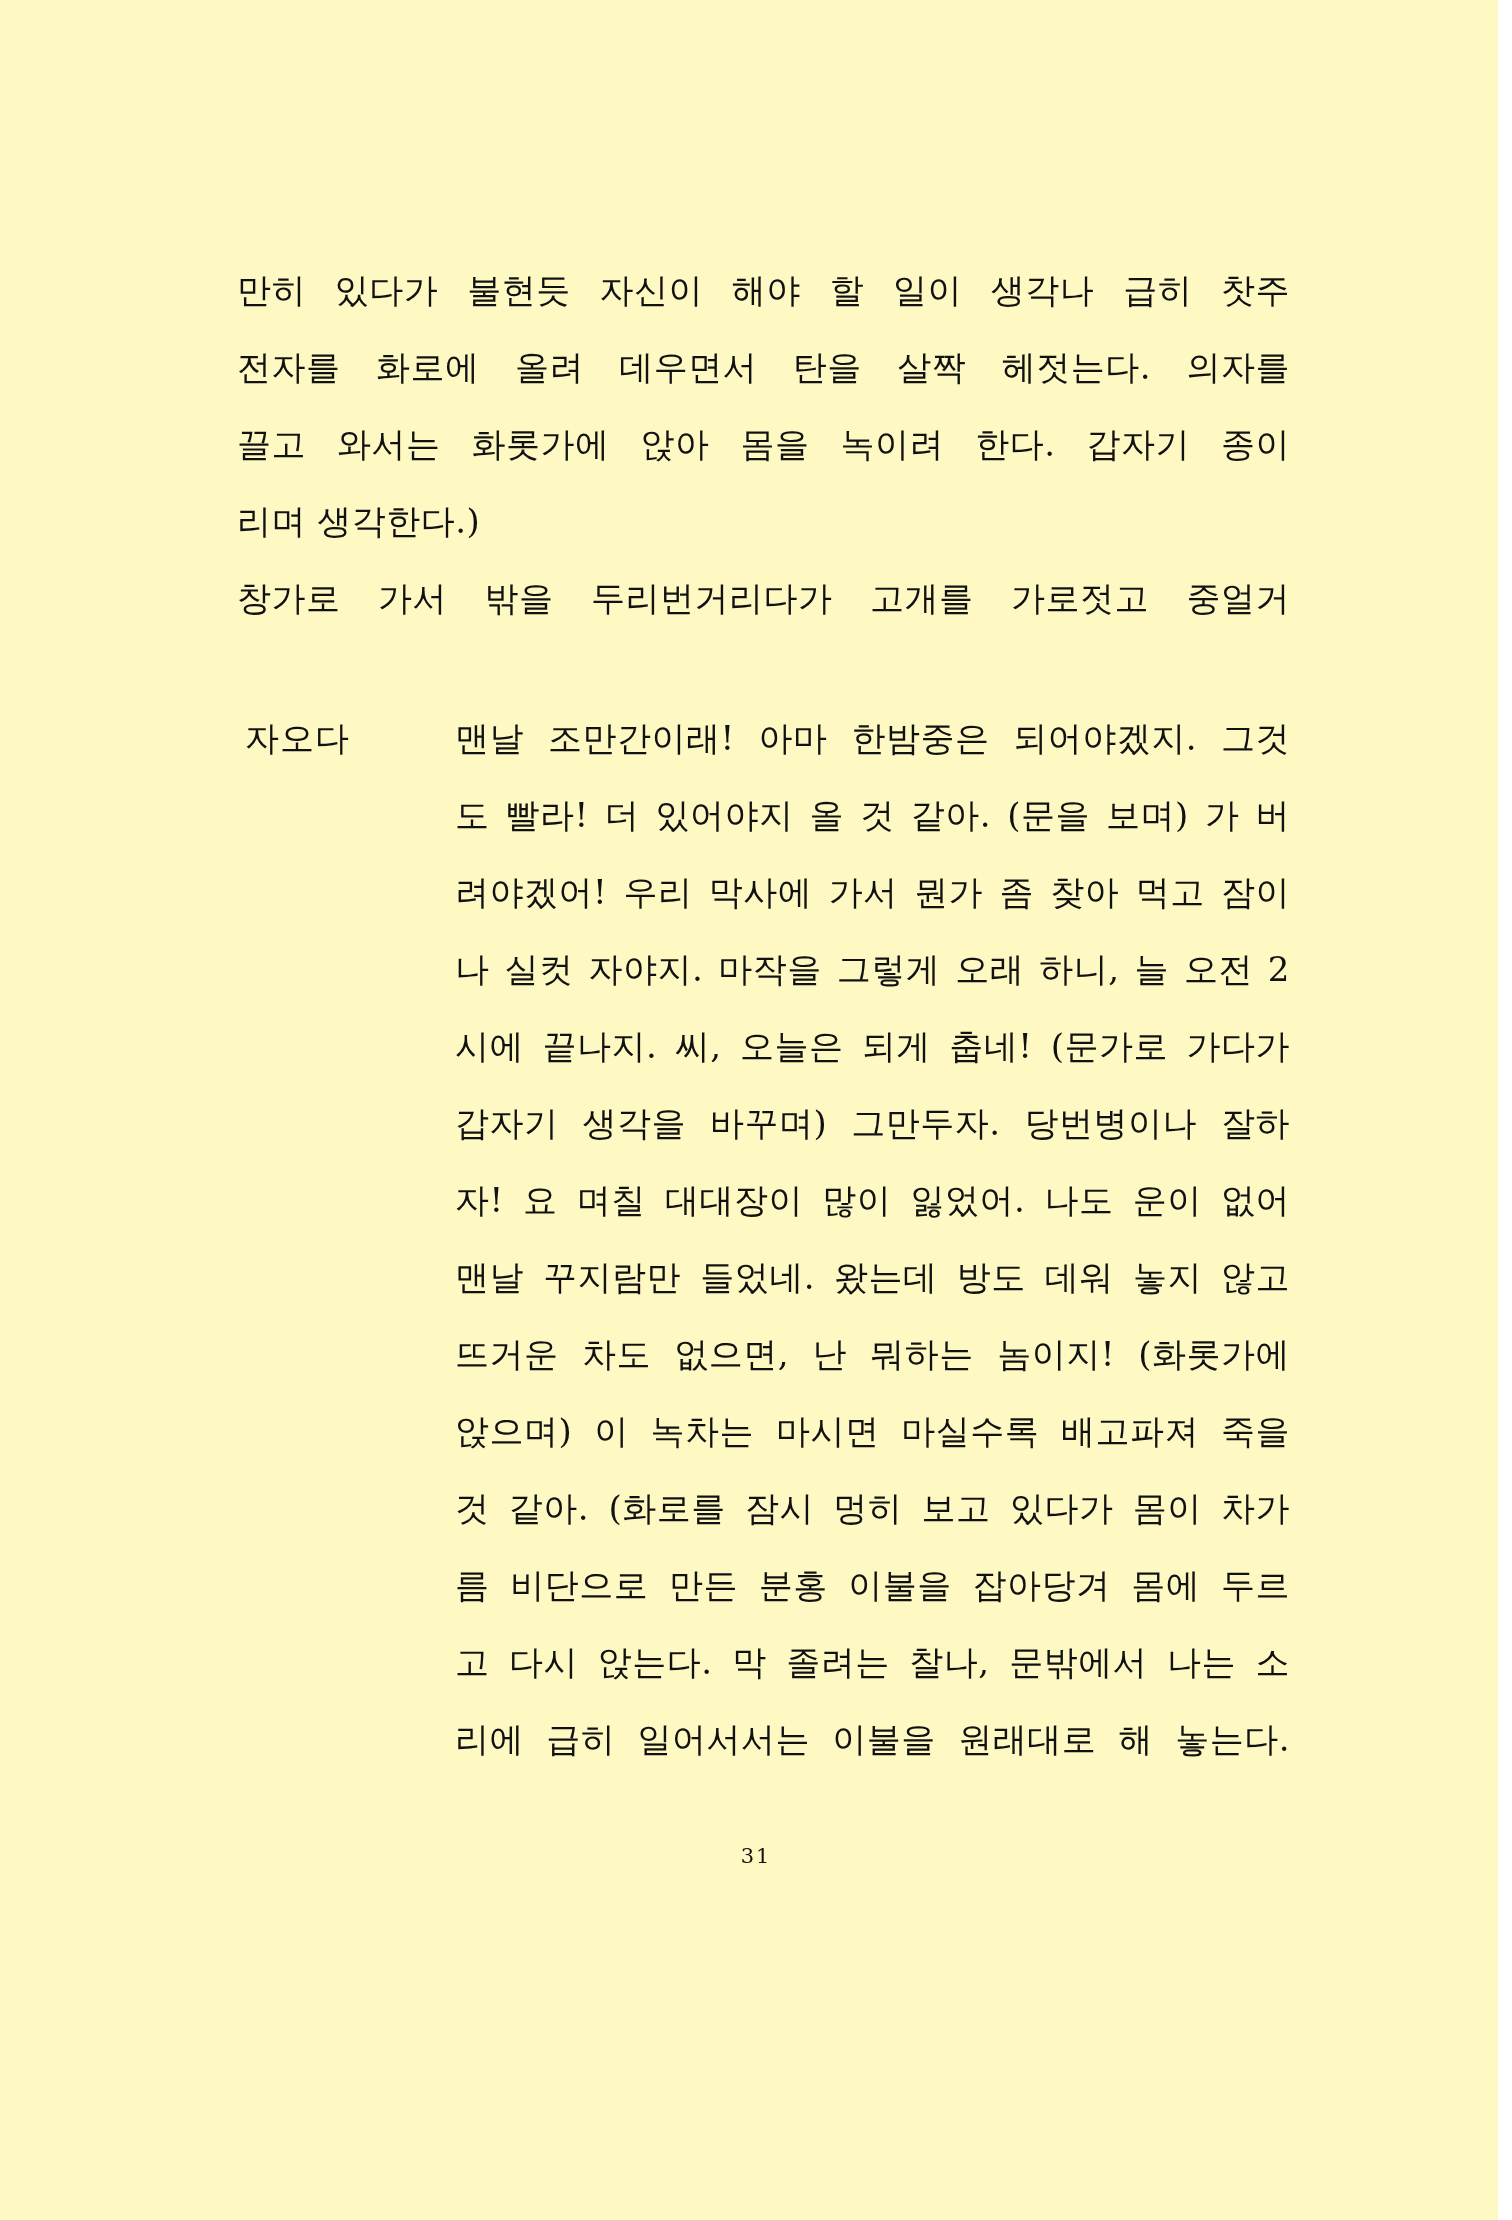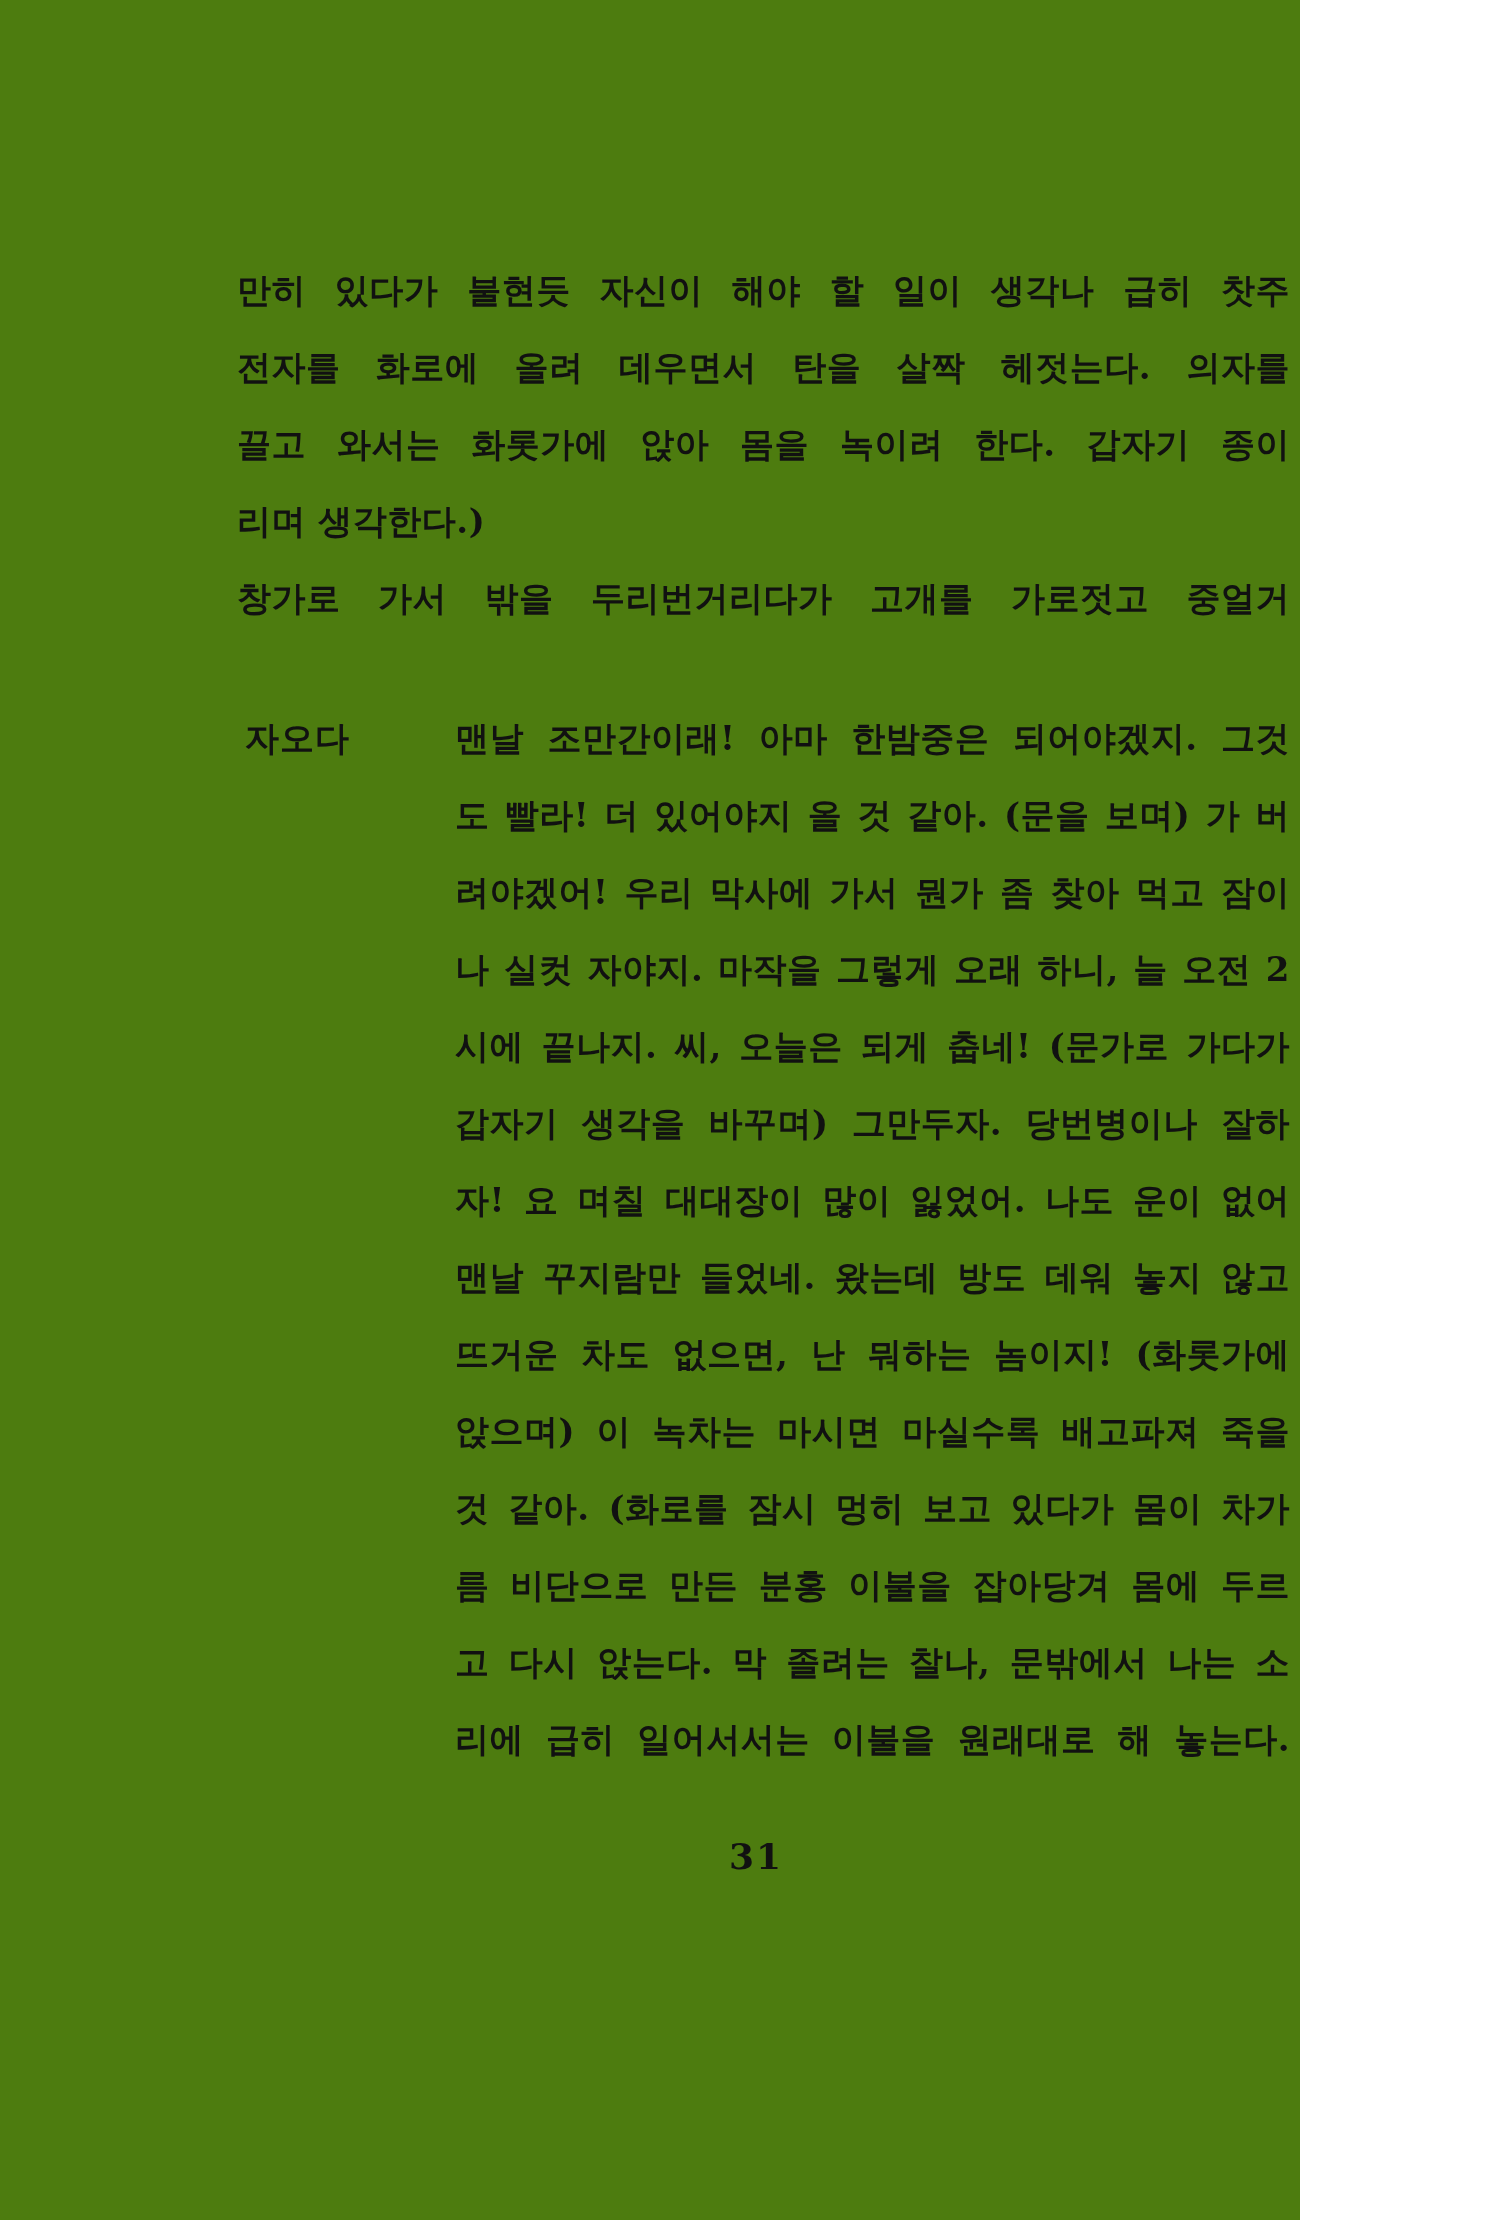--- a/index.html
+++ b/index.html
@@ -10,25 +10,24 @@
   body {
     width: 1512px;
     height: 2220px;
     position: relative;
     font-family: "DejaVu Serif", "Liberation Serif", serif;
     color: #111111;
   }
   .page {
     position: absolute;
     left: 0; top: 0;
-    width: 1300px;
+    width: 1498px;
     height: 2220px;
-    background: #4d7c0f;
+    background: #fef9c3;
     overflow: hidden;
-    font-weight: bold;
   }
   .textline {
     height: 77px;
     line-height: 77px;
     font-size: 34px;
     white-space: nowrap;
     text-align: justify;
     text-align-last: justify;
     letter-spacing: 0.5px;
   }
@@ -61,21 +60,21 @@
   .dialogue-text {
     margin-left: 218px;
     width: 835px;
   }
   .page-number {
     position: absolute;
     left: 0;
     top: 1836px;
     width: 1512px;
     text-align: center;
-    font-size: 36px;
+    font-size: 21px;
     line-height: 40px;
     letter-spacing: 2px;
   }
 </style>
 </head>
 <body>
 
 <div class="page">
 
   <div class="stage-direction">

